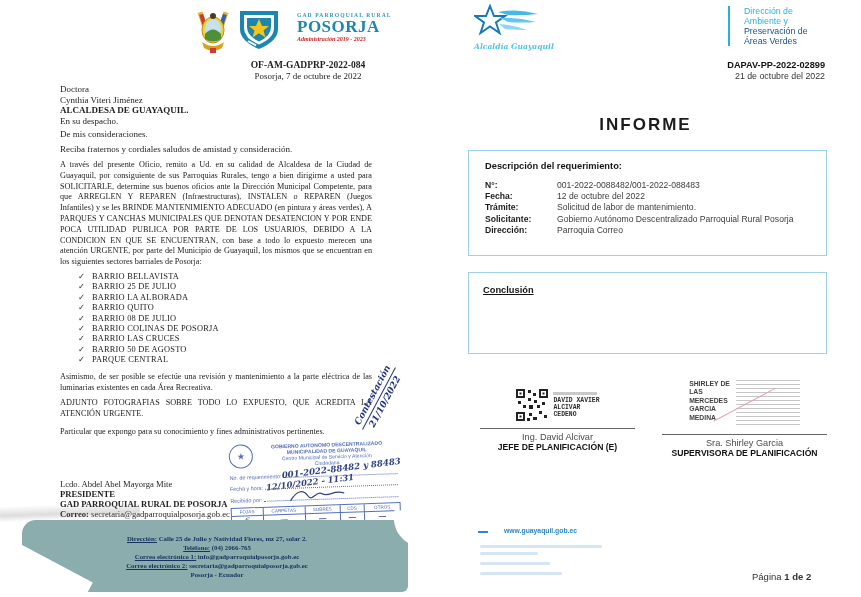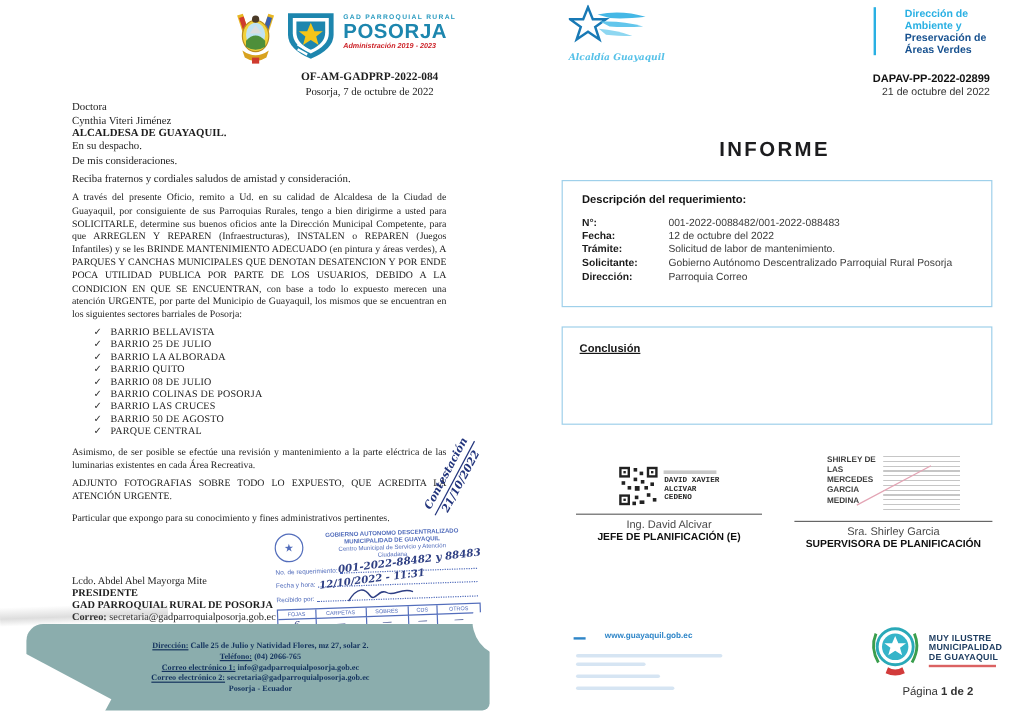--- a/index.html
+++ b/index.html
@@ -44,21 +44,21 @@
   .hand{font-family:"DejaVu Serif",serif;font-style:italic;color:#23357d;font-weight:bold;}
   .seal-circle{position:absolute;left:0;top:0;width:22px;height:22px;border:1.4px solid #4a66b8;
                border-radius:50%;display:flex;align-items:center;justify-content:center;
                font-size:9px;color:#4a66b8;}
   .hw-note{position:absolute;left:344px;top:386px;transform:rotate(-62deg);text-align:center;}
   .hw-note div{font-size:9px;line-height:11px;}
   .hw-note .rule{border-top:1px solid #23357d;width:70px;margin:1px auto;}
   
   .page-right{position:absolute;left:430px;top:0;width:431px;height:597px;background:#fff;
               font-family:"Liberation Sans","DejaVu Sans",sans-serif;}
-  .dept{border-left:2.5px solid #29b0e3;padding-left:24px;font-weight:bold;font-size:8.8px;line-height:10px;}
+  .dept{border-left:2.5px solid #29b0e3;padding-left:14px;font-weight:normal;font-size:8.8px;line-height:10px;}
   .dept .cyan{color:#29b0e3;}
   .dept .navy{color:#17518f;}
   .informe{font-size:17px;font-weight:bold;letter-spacing:2px;color:#1c1c1e;}
   .box{position:absolute;border:1.5px solid #9fd0ea;background:#fff;}
   .box-head{font-size:9.3px;font-weight:bold;color:#151515;}
   .frow{display:flex;font-size:8.6px;line-height:11.2px;color:#3c3c3c;}
   .frow .flabel{width:72px;font-weight:bold;color:#1b1b1b;flex:none;}
   .concl-text{font-size:8.4px;line-height:11.4px;color:#3a3a3a;text-align:justify;}
   .sigline{border-top:1.5px solid #666;}
   .signame{font-size:9.2px;color:#4a4a4a;text-align:center;}
@@ -97,21 +97,21 @@
     <div class="abs" style="left:236px;top:7px;">
       <svg width="46" height="44" viewBox="0 0 46 44">
         <path d="M4 4 L42 4 L42 22 Q42 34 23 42 Q4 34 4 22 Z" fill="#1d86ae"></path>
         <path d="M8 8 L38 8 L38 21 Q38 31 23 37.5 Q8 31 8 21 Z" fill="#ffffff"></path>
         <path d="M11 11 L35 11 L35 20 Q35 29 23 34.5 Q11 29 11 20 Z" fill="#1d86ae"></path>
         <polygon points="23,12 26,19 33,19 27.5,23.5 29.5,30.5 23,26.3 16.5,30.5 18.5,23.5 13,19 20,19" fill="#f5c518"></polygon>
         <path d="M12 30 l9 5" stroke="#ffffff" stroke-width="2" fill="none"></path>
         <path d="M12 34 l8 4.5" stroke="#ffffff" stroke-width="2" fill="none"></path>
       </svg>
     </div>
-    <div class="abs" style="left:286px;top:12px;font-family:Liberation Sans, sans-serif;">
+    <div class="abs" style="left:297px;top:12px;font-family:Liberation Serif, serif;">
       <div style="font-size:5.6px;font-weight:bold;letter-spacing:1.1px;color:#2a9bc0;">GAD PARROQUIAL RURAL</div>
       <div style="font-size:17px;font-weight:bold;color:#1d86ae;letter-spacing:.5px;line-height:18px;">POSORJA</div>
       <div style="font-size:6px;font-style:italic;font-weight:bold;color:#cc2127;">Administración 2019 - 2023</div>
     </div>
 
     <div class="abs letter-ref" style="left:228px;top:60px;width:160px;text-align:center;">OF-AM-GADPRP-2022-084</div>
     <div class="abs letter-date" style="left:228px;top:71px;width:160px;text-align:center;">Posorja, 7 de octubre de 2022</div>
 
     <div class="abs" style="left:60px;top:84px;">
       <div class="addr-line">Doctora</div>
@@ -320,35 +320,19 @@
       <div class="sigtitle">SUPERVISORA DE PLANIFICACIÓN</div>
     </div>
 
     <div class="abs" style="left:48px;top:531px;width:10px;height:2px;background:#2f86c8;"></div>
     <div class="abs" style="left:74px;top:527px;font-size:6.8px;font-weight:bold;color:#2f86c8;">www.guayaquil.gob.ec</div>
     <div class="faintbar" style="left:50px;top:545px;width:122px;"></div>
     <div class="faintbar" style="left:50px;top:552px;width:58px;"></div>
     <div class="faintbar" style="left:50px;top:562px;width:70px;"></div>
     <div class="faintbar" style="left:50px;top:572px;width:82px;"></div>
 
-    <div class="abs" style="left:294px;top:518px;display:flex;gap:6px;align-items:center;">
-      <svg width="44" height="48" viewBox="0 0 44 48">
-        <path d="M6 10 q-5 12 2 24" stroke="#3a9e4d" stroke-width="2.4" fill="none"></path>
-        <path d="M38 10 q5 12 -2 24" stroke="#3a9e4d" stroke-width="2.4" fill="none"></path>
-        <circle cx="22" cy="21" r="15" fill="#ffffff" stroke="#2aa9b8" stroke-width="2.4"></circle>
-        <circle cx="22" cy="21" r="11" fill="#35b4c9"></circle>
-        <polygon points="22,12 24.6,18 31,18 26,21.8 27.8,28 22,24.3 16.2,28 18,21.8 13,18 19.4,18" fill="#ffffff"></polygon>
-        <path d="M16 38 q6 4 12 0 l2 5 q-8 4 -16 0 z" fill="#d23b3b"></path>
-      </svg>
-      <div>
-        <div class="muni-text">MUY ILUSTRE</div>
-        <div class="muni-text">MUNICIPALIDAD</div>
-        <div class="muni-text">DE GUAYAQUIL</div>
-        <div style="width:56px;height:2px;background:#d23b3b;margin-top:2px;opacity:.8;"></div>
-      </div>
-    </div>
 
     <div class="abs pagenum" style="left:322px;top:571px;">
       <span>Página</span>
       <span style="font-weight:bold;">1 de 2</span>
     </div>
   </div>
 </div>
 
 </body></html>

